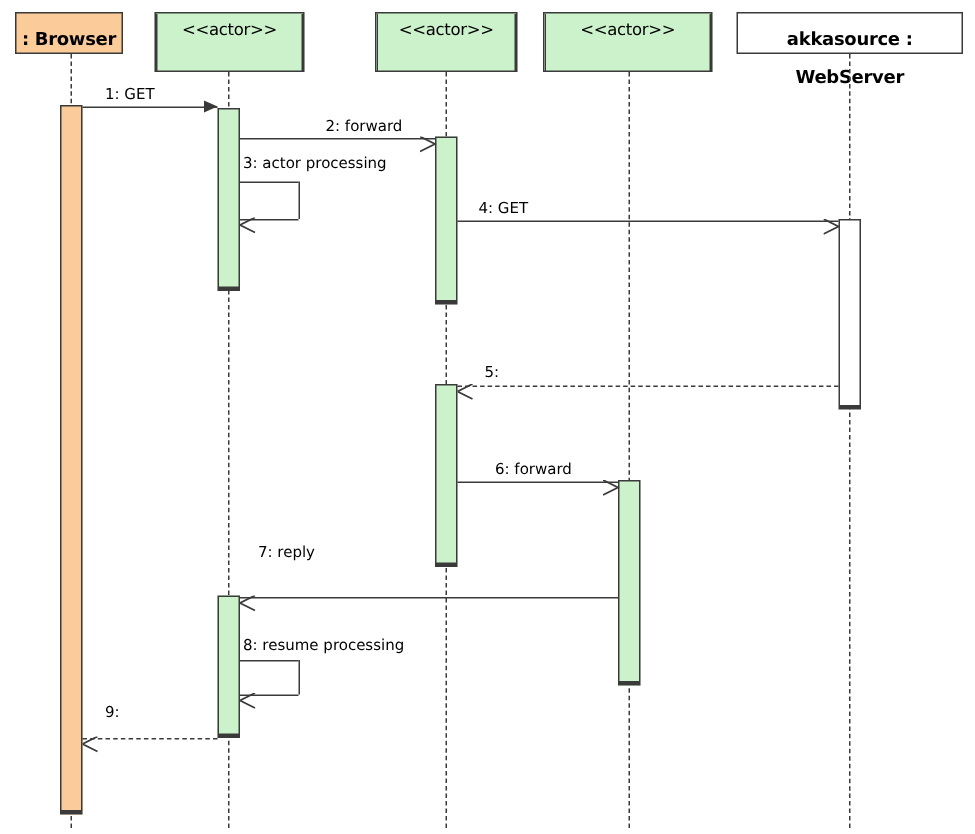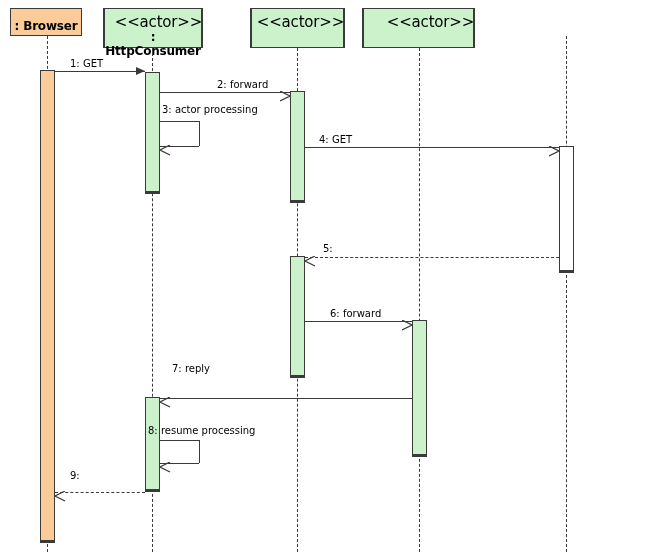--- a/index.html
+++ b/index.html
@@ -33,25 +33,24 @@
     box-shadow: 2px 0 0 -1px #3a3a3a inset, -2px 0 0 -1px #3a3a3a inset;
   }
   .participant-box.browser-box {
     background: #fbcb9a;
   }
   .participant-box.plain-box {
     background: #ffffff;
   }
   .stereotype {
     display: block;
-    font-size: 15px;
+    font-size: 11px;
     color: #000;
     font-weight: normal;
     letter-spacing: -0.2px;
-    text-align: right;
   }
   .pname {
     display: block;
     font-size: 12px;
     color: #000;
     font-weight: bold;
     letter-spacing: -0.2px;
   }
   .pname.single {
     line-height: 25px;
@@ -107,31 +106,33 @@
 </head>
 <body>
 
 <div id="diagram-root">
     <div class="participant-box browser-box" style="left: 10px; top: 8px; width: 72px; height: 28px;">
       <span class="pname single">: Browser</span>
     </div>
     <div class="lifeline" style="left: 47px; top: 36px; height: 516px;"></div>
     <div class="participant-box actor-box" style="left: 103px; top: 8px; width: 100px; height: 40px;">
       <span class="stereotype">&lt;&lt;actor&gt;&gt;</span>
-      <span class="pname">: HttpConsumer</span>
     </div>
     <div class="lifeline" style="left: 152px; top: 48px; height: 504px;"></div>
     <div class="participant-box actor-box" style="left: 250px; top: 8px; width: 95px; height: 40px;">
       <span class="stereotype">&lt;&lt;actor&gt;&gt;</span>
     </div>
     <div class="lifeline" style="left: 297px; top: 48px; height: 504px;"></div>
     <div class="participant-box actor-box" style="left: 362px; top: 8px; width: 113px; height: 40px;">
       <span class="stereotype">&lt;&lt;actor&gt;&gt;</span>
     </div>
     <div class="lifeline" style="left: 419px; top: 48px; height: 504px;"></div>
+    <div class="participant-box plain-box" style="left: 491px; top: 8px; width: 151px; height: 28px;">
+      <span class="pname single">akkasource : WebServer</span>
+    </div>
     <div class="lifeline" style="left: 566px; top: 36px; height: 516px;"></div>
     <div class="activation" style="left: 40px; top: 70px; width: 15px; height: 473px; background: rgb(251, 203, 154);"></div>
     <div class="activation" style="left: 145px; top: 72px; width: 15px; height: 122px;"></div>
     <div class="activation" style="left: 290px; top: 91px; width: 15px; height: 112px;"></div>
     <div class="activation white" style="left: 559px; top: 146px; width: 15px; height: 127px;"></div>
     <div class="activation" style="left: 290px; top: 256px; width: 15px; height: 122px;"></div>
     <div class="activation" style="left: 412px; top: 320px; width: 15px; height: 137px;"></div>
     <div class="activation" style="left: 145px; top: 397px; width: 15px; height: 95px;"></div>
     <div class="msg-line" style="left: 55px; top: 71px; width: 90px;"></div>
     <div class="arrowhead solid-right" style="left: 136px; top: 67px;"></div>
@@ -167,19 +168,19 @@
     <div class="arrowhead" style="left: 160px; top: 393px;"><svg width="11" height="11">
         <path d="M10,0 L0,5 L10,10" fill="none" stroke="#3a3a3a" stroke-width="1.2"></path>
       </svg></div>
     <div class="msg-label" style="left: 172px; top: 363px;">7: reply</div>
     <div class="msg-line" style="left: 160px; top: 440px; width: 39px;"></div>
     <div class="v-line" style="left: 199px; top: 440px; height: 23px;"></div>
     <div class="msg-line" style="left: 160px; top: 463px; width: 39px;"></div>
     <div class="arrowhead" style="left: 160px; top: 458px;"><svg width="11" height="11">
         <path d="M10,0 L0,5 L10,10" fill="none" stroke="#3a3a3a" stroke-width="1.2"></path>
       </svg></div>
-    <div class="msg-label" style="left: 148px; top: 425px; text-align: right;">8: resume processing</div>
+    <div class="msg-label" style="left: 162px; top: 425px; text-align: right;">8: resume processing</div>
     <div class="msg-line dashed" style="left: 55px; top: 492px; width: 90px;"></div>
     <div class="arrowhead" style="left: 55px; top: 487px;"><svg width="11" height="11">
         <path d="M10,0 L0,5 L10,10" fill="none" stroke="#3a3a3a" stroke-width="1.2"></path>
       </svg></div>
     <div class="msg-label" style="left: 70px; top: 470px;">9:</div>
   </div>
 
 </body></html>

